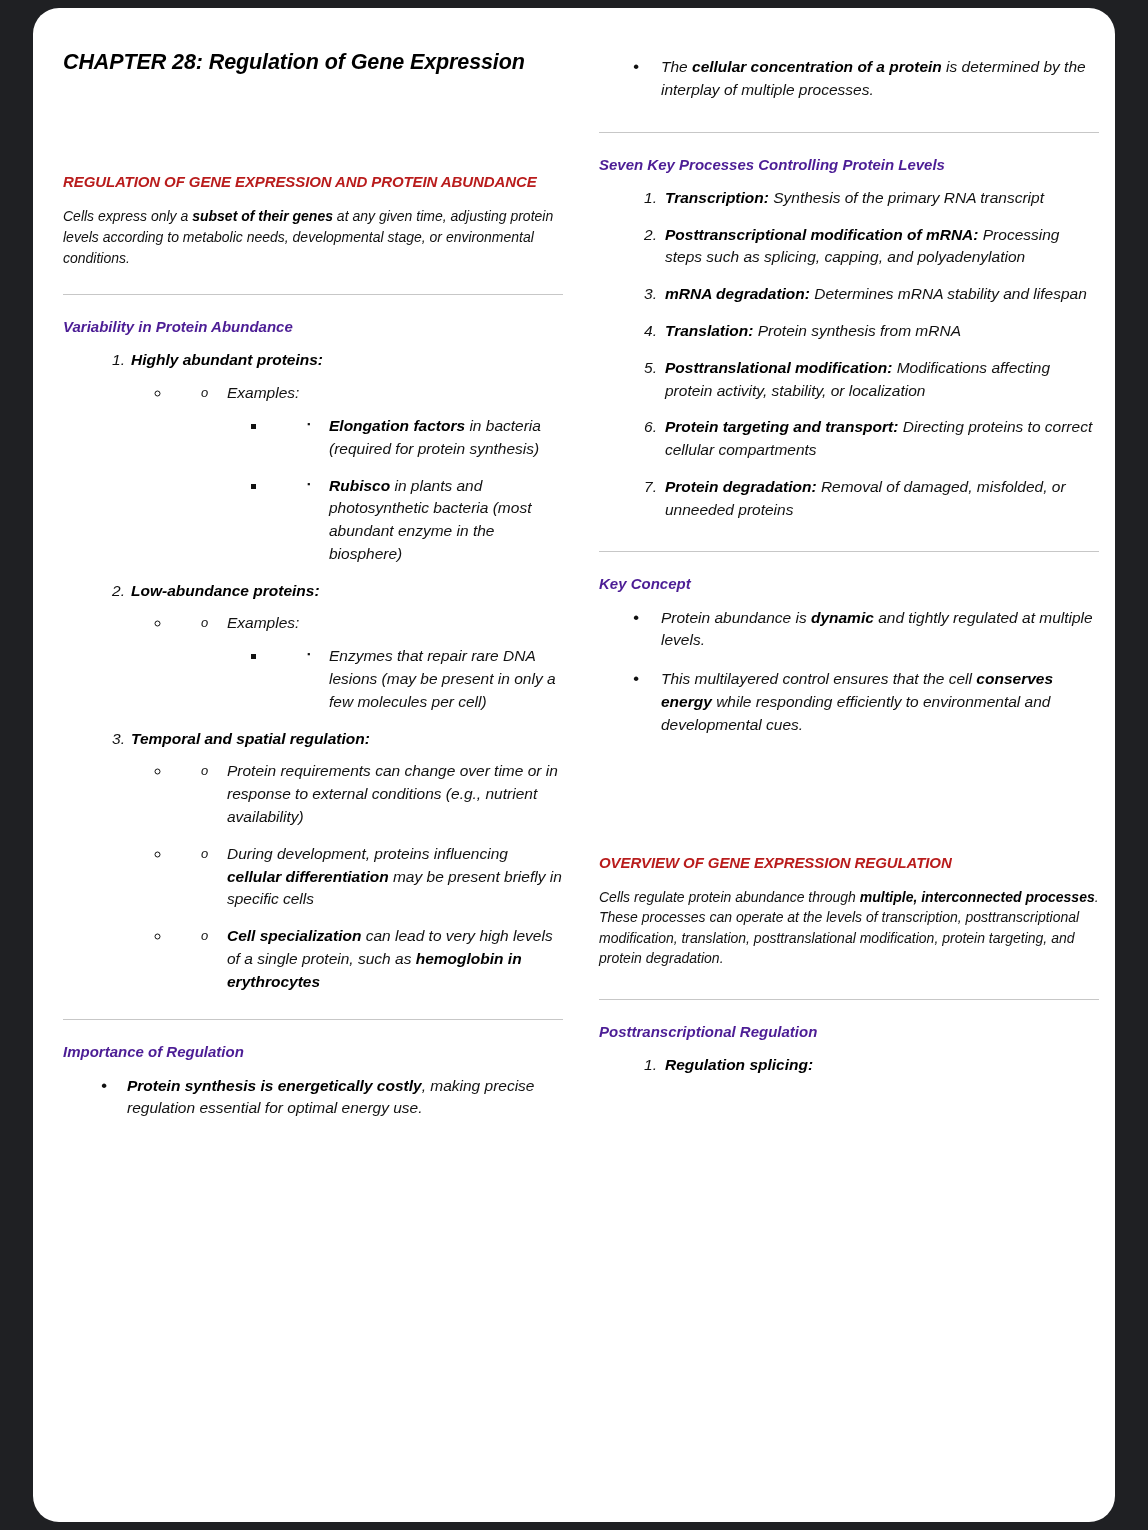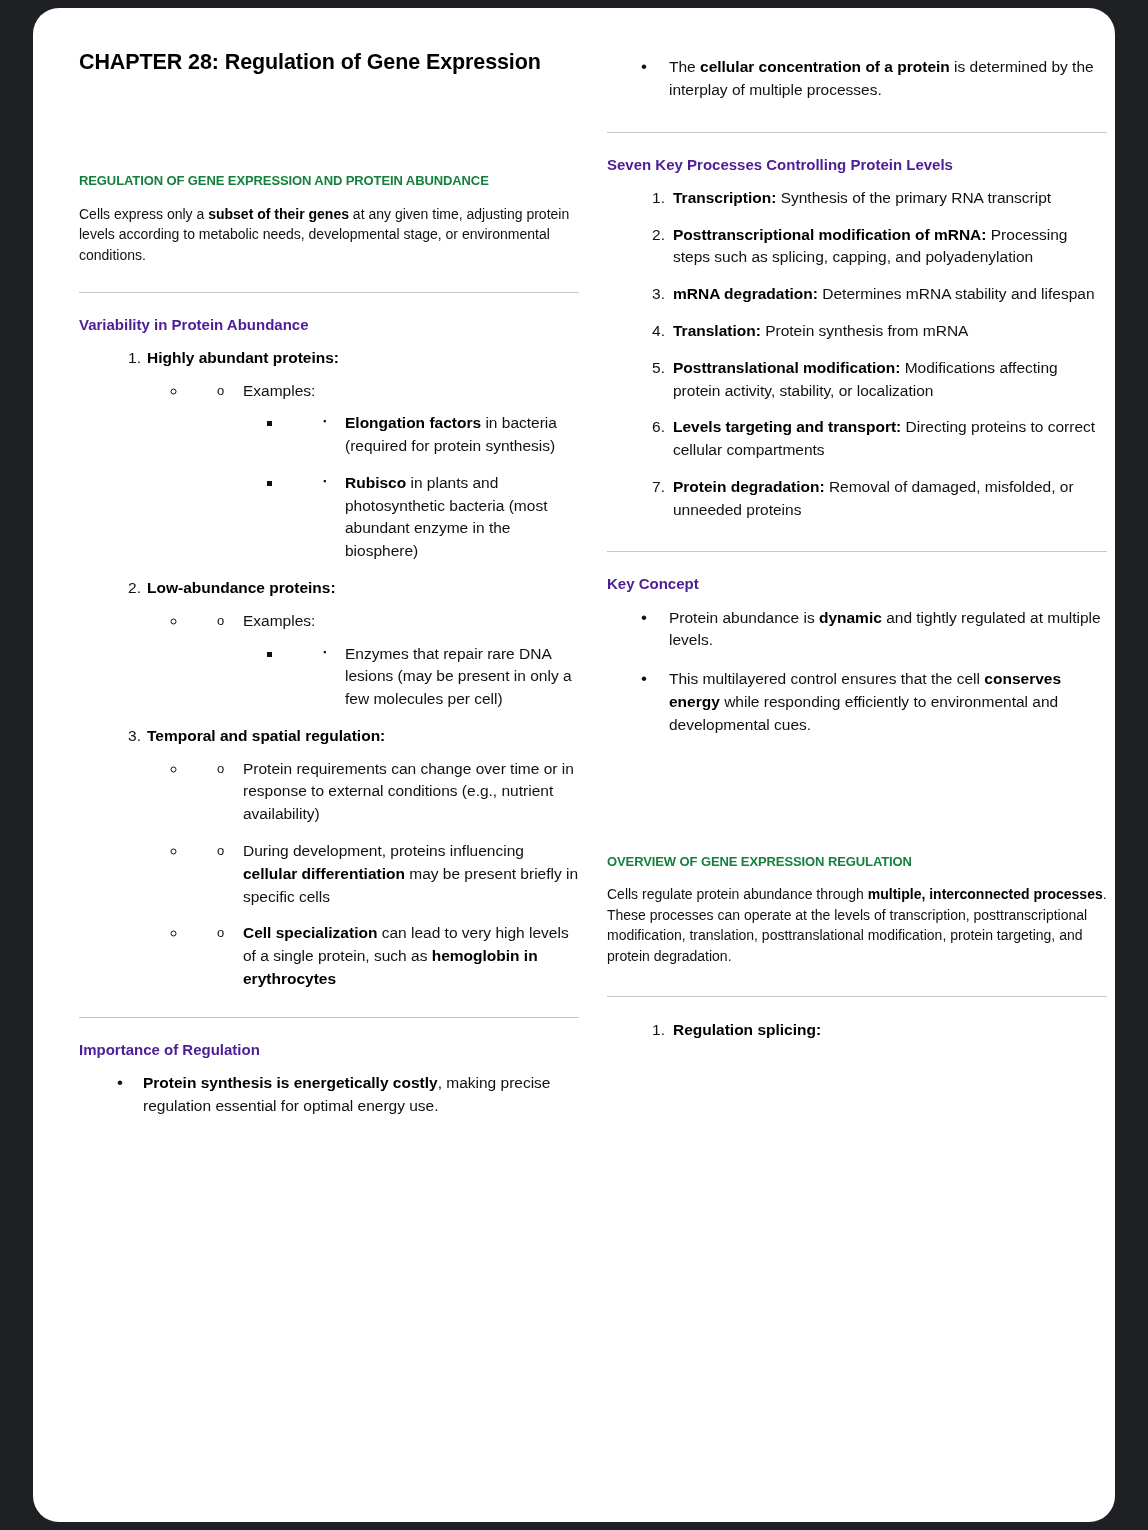--- a/index.html
+++ b/index.html
@@ -19,44 +19,45 @@
     left: 33px;
     top: 8px;
     width: 1082px;
     height: 1514px;
     background: #ffffff;
     border-radius: 26px;
     overflow: hidden;
   }
   .cols {
     display: flex;
-    padding: 40px 36px 0 46px;
-    gap: 28px;
+    padding: 40px 36px 0 30px;
+    gap: 36px;
+    font-style: italic;
   }
   .col {
     width: 500px;
     flex: 0 0 500px;
   }
   .col-right { padding-top: 8px; }
 
   h1.chapter-title {
     font-size: 21.5px;
     line-height: 1.32;
     font-weight: bold;
     color: #000;
     margin: 0 0 0 0;
     letter-spacing: -0.1px;
   }
   .spacer-lg { height: 96px; }
 
   h2.section {
-    font-size: 13px;
+    font-size: 15px;
     line-height: 1.34;
     font-weight: bold;
-    color: #15803d;
+    color: #b91c1c;
     margin: 0 0 14px 0;
     letter-spacing: -0.1px;
   }
   h3.subsection {
     font-size: 15px;
     line-height: 1.35;
     font-weight: bold;
     color: #4c1d95;
     margin: 0 0 12px 0;
   }
@@ -276,21 +277,21 @@
         <li class="num-item">
           <span class="marker">4.</span>
           <b>Translation:</b><span> Protein synthesis from mRNA</span>
         </li>
         <li class="num-item">
           <span class="marker">5.</span>
           <b>Posttranslational modification:</b><span> Modifications affecting protein activity, stability, or localization</span>
         </li>
         <li class="num-item">
           <span class="marker">6.</span>
-          <b>Levels targeting and transport:</b><span> Directing proteins to correct cellular compartments</span>
+          <b>Protein targeting and transport:</b><span> Directing proteins to correct cellular compartments</span>
         </li>
         <li class="num-item">
           <span class="marker">7.</span>
           <b>Protein degradation:</b><span> Removal of damaged, misfolded, or unneeded proteins</span>
         </li>
       </ol>
 
       <hr class="rule-right">
 
       <h3 class="subsection">Key Concept</h3>
@@ -307,20 +308,21 @@
       </ul>
 
       <div style="height:100px"></div>
 
       <h2 class="section">OVERVIEW OF GENE EXPRESSION REGULATION</h2>
 
       <p class="para"><span>Cells regulate protein abundance through </span><b>multiple, interconnected processes</b><span>. These processes can operate at the levels of transcription, posttranscriptional modification, translation, posttranslational modification, protein targeting, and protein degradation.</span></p>
 
       <hr class="rule-right">
 
+      <h3 class="subsection">Posttranscriptional Regulation</h3>
 
       <ol class="numbered">
         <li class="num-item">
           <span class="marker">1.</span>
           <b>Regulation splicing:</b>
         </li>
       </ol>
 
     </div>
 

